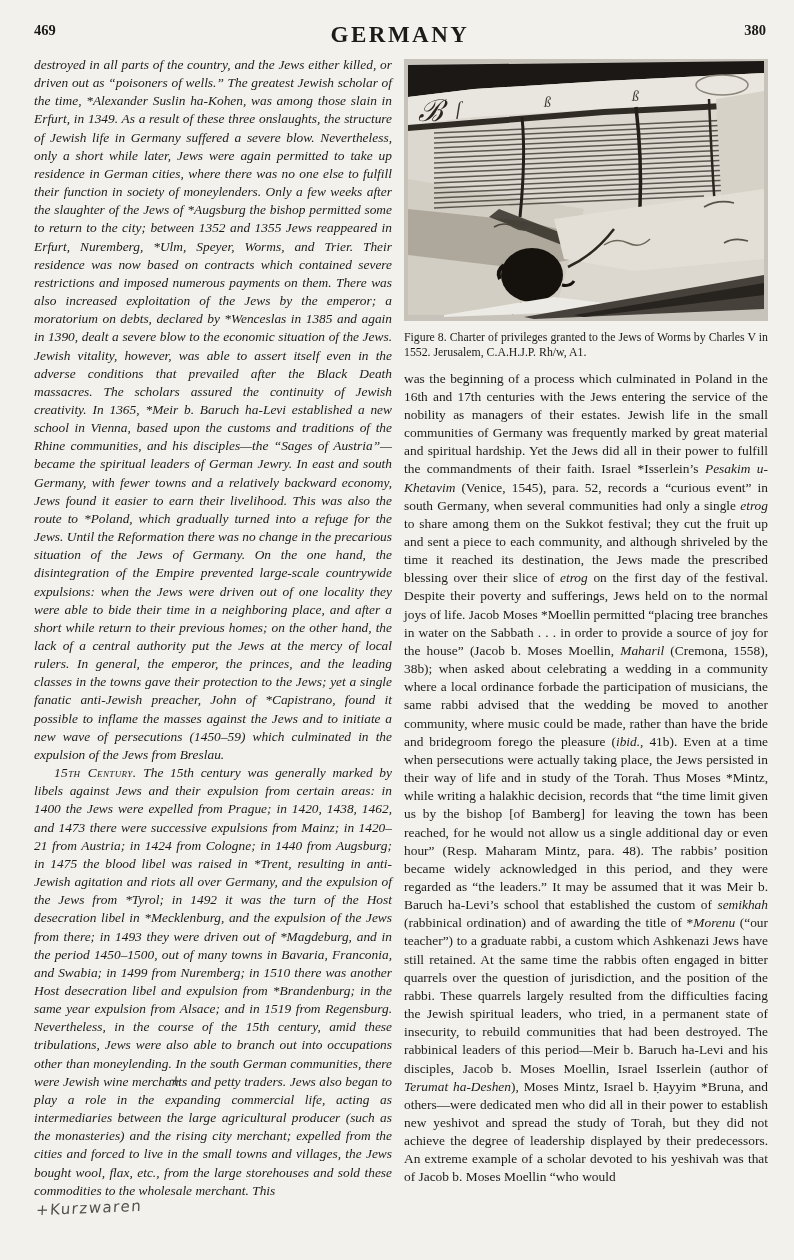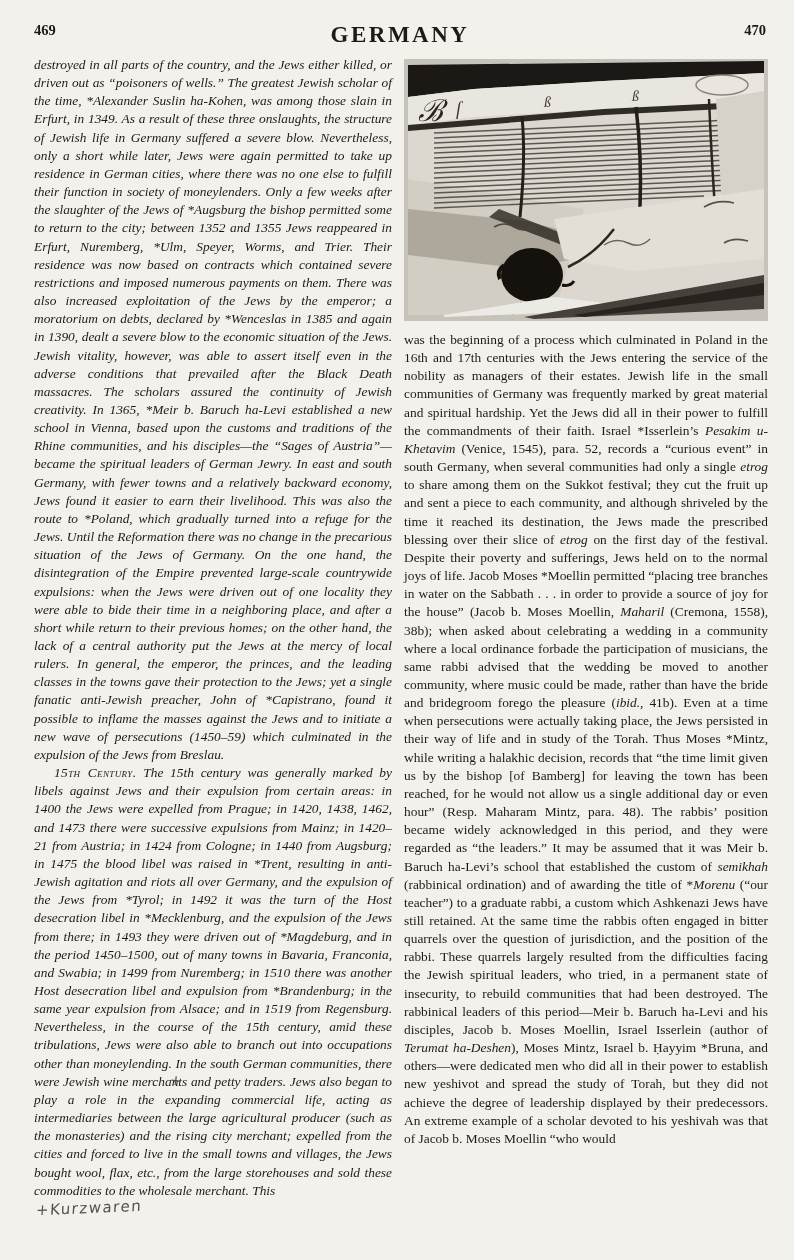--- a/index.html
+++ b/index.html
@@ -53,21 +53,21 @@
     font-size:14px;color:#4e4a46;
     transform:rotate(8deg);
   }
 </style>
 </head>
 <body>
 
 <header class="running-head">
   <span class="folio-left">469</span>
   <span class="head-title">GERMANY</span>
-  <span class="folio-right">470</span>
+  <span class="folio-right">380</span>
 </header>
 
 <div class="col col-left">
     <p><span>destroyed in all parts of the country, and the Jews either killed, or driven out as “poisoners of wells.” The greatest Jewish scholar of the time, *Alexander Suslin ha-Kohen, was among those slain in Erfurt, in 1349. As a result of these three onslaughts, the structure of Jewish life in Germany suffered a severe blow. Nevertheless, only a short while later, Jews were again permitted to take up residence in German cities, where there was no one else to fulfill their function in society of moneylenders. Only a few weeks after the slaughter of the Jews of *Augsburg the bishop permitted some to return to the city; between 1352 and 1355 Jews reappeared in Erfurt, Nuremberg, *Ulm, Speyer, Worms, and Trier. Their residence was now based on contracts which contained severe restrictions and imposed numerous payments on them. There was also increased exploitation of the Jews by the emperor; a moratorium on debts, declared by *Wenceslas in 1385 and again in 1390, dealt a severe blow to the economic situation of the Jews. Jewish vitality, however, was able to assert itself even in the adverse conditions that prevailed after the Black Death massacres. The scholars assured the continuity of Jewish creativity. In 1365, *Meir b. Baruch ha-Levi established a new school in Vienna, based upon the customs and traditions of the Rhine communities, and his disciples—the “Sages of Austria”—became the spiritual leaders of German Jewry. In east and south Germany, with fewer towns and a relatively backward economy, Jews found it easier to earn their livelihood. This was also the route to *Poland, which gradually turned into a refuge for the Jews. Until the Reformation there was no change in the precarious situation of the Jews of Germany. On the one hand, the disintegration of the Empire prevented large-scale countrywide expulsions: when the Jews were driven out of one locality they were able to bide their time in a neighboring place, and after a short while return to their previous homes; on the other hand, the lack of a central authority put the Jews at the mercy of local rulers. In general, the emperor, the princes, and the leading classes in the towns gave their protection to the Jews; yet a single fanatic anti-Jewish preacher, John of *Capistrano, found it possible to inflame the masses against the Jews and to initiate a new wave of persecutions (1450–59) which culminated in the expulsion of the Jews from Breslau.</span></p>
     <p class="indent"><span class="sc">15th Century.</span><span> The 15th century was generally marked by libels against Jews and their expulsion from certain areas: in 1400 the Jews were expelled from Prague; in 1420, 1438, 1462, and 1473 there were successive expulsions from Mainz; in 1420–21 from Austria; in 1424 from Cologne; in 1440 from Augsburg; in 1475 the blood libel was raised in *Trent, resulting in anti-Jewish agitation and riots all over Germany, and the expulsion of the Jews from *Tyrol; in 1492 it was the turn of the Host desecration libel in *Mecklenburg, and the expulsion of the Jews from there; in 1493 they were driven out of *Magdeburg, and in the period 1450–1500, out of many towns in Bavaria, Franconia, and Swabia; in 1499 from Nuremberg; in 1510 there was another Host desecration libel and expulsion from *Brandenburg; in the same year expulsion from Alsace; and in 1519 from Regensburg. Nevertheless, in the course of the 15th century, amid these tribulations, Jews were also able to branch out into occupations other than moneylending. In the south German communities, there were Jewish wine merchants and petty traders. Jews also began to play a role in the expanding commercial life, acting as intermediaries between the large agricultural producer (such as the monasteries) and the rising city merchant; expelled from the cities and forced to live in the small towns and villages, the Jews bought wool, flax, etc., from the large storehouses and sold these commodities to the wholesale merchant. This</span></p>
   </div>
 
 <div class="col col-right">
   <figure>
     <div class="photo-wrap">
@@ -129,20 +129,21 @@
         <path d="M100,206 q-8,6 -4,14" stroke="#15120e" stroke-width="4" fill="none"></path>
         <path d="M158,226 q8,2 12,-4" stroke="#15120e" stroke-width="3" fill="none"></path>
         <path d="M118,244 q-4,8 -10,10" stroke="#1b1712" stroke-width="3" fill="none"></path>
 
         <polygon points="40,256 150,238 250,250 40,258" fill="#eceae4"></polygon>
 
         <polygon points="120,258 360,216 360,250 130,260" fill="#46413a"></polygon>
         <polygon points="170,256 360,224 360,236 180,258" fill="#27231e"></polygon>
       </svg>
     </div>
+    <figcaption>Figure 8. Charter of privileges granted to the Jews of Worms by Charles V in 1552. Jerusalem, C.A.H.J.P. Rh/w, A1.</figcaption>
   </figure>
   <div class="body-text">
       <p><span>was the beginning of a process which culminated in Poland in the 16th and 17th centuries with the Jews entering the service of the nobility as managers of their estates. Jewish life in the small communities of Germany was frequently marked by great material and spiritual hardship. Yet the Jews did all in their power to fulfill the commandments of their faith. Israel *Isserlein’s </span><span class="it">Pesakim u-Khetavim</span><span> (Venice, 1545), para. 52, records a “curious event” in south Germany, when several communities had only a single </span><span class="it">etrog</span><span> to share among them on the Sukkot festival; they cut the fruit up and sent a piece to each community, and although shriveled by the time it reached its destination, the Jews made the prescribed blessing over their slice of </span><span class="it">etrog</span><span> on the first day of the festival. Despite their poverty and sufferings, Jews held on to the normal joys of life. Jacob Moses *Moellin permitted “placing tree branches in water on the Sabbath . . . in order to provide a source of joy for the house” (Jacob b. Moses Moellin, </span><span class="it">Maharil</span><span> (Cremona, 1558), 38b); when asked about celebrating a wedding in a community where a local ordinance forbade the participation of musicians, the same rabbi advised that the wedding be moved to another community, where music could be made, rather than have the bride and bridegroom forego the pleasure (</span><span class="it">ibid.</span><span>, 41b). Even at a time when persecutions were actually taking place, the Jews persisted in their way of life and in study of the Torah. Thus Moses *Mintz, while writing a halakhic decision, records that “the time limit given us by the bishop [of Bamberg] for leaving the town has been reached, for he would not allow us a single additional day or even hour” (Resp. Maharam Mintz, para. 48). The rabbis’ position became widely acknowledged in this period, and they were regarded as “the leaders.” It may be assumed that it was Meir b. Baruch ha-Levi’s school that established the custom of </span><span class="it">semikhah</span><span> (rabbinical ordination) and of awarding the title of *</span><span class="it">Morenu</span><span> (“our teacher”) to a graduate rabbi, a custom which Ashkenazi Jews have still retained. At the same time the rabbis often engaged in bitter quarrels over the question of jurisdiction, and the position of the rabbi. These quarrels largely resulted from the difficulties facing the Jewish spiritual leaders, who tried, in a permanent state of insecurity, to rebuild communities that had been destroyed. The rabbinical leaders of this period—Meir b. Baruch ha-Levi and his disciples, Jacob b. Moses Moellin, Israel Isserlein (author of </span><span class="it">Terumat ha-Deshen</span><span>), Moses Mintz, Israel b. Ḥayyim *Bruna, and others—were dedicated men who did all in their power to establish new yeshivot and spread the study of Torah, but they did not achieve the degree of leadership displayed by their predecessors. An extreme example of a scholar devoted to his yeshivah was that of Jacob b. Moses Moellin “who would</span></p>
     </div>
 </div>
 
 <span class="insert-mark">+</span>
 <span class="hand-note">+Kurzwaren</span>
 
 </body></html>

